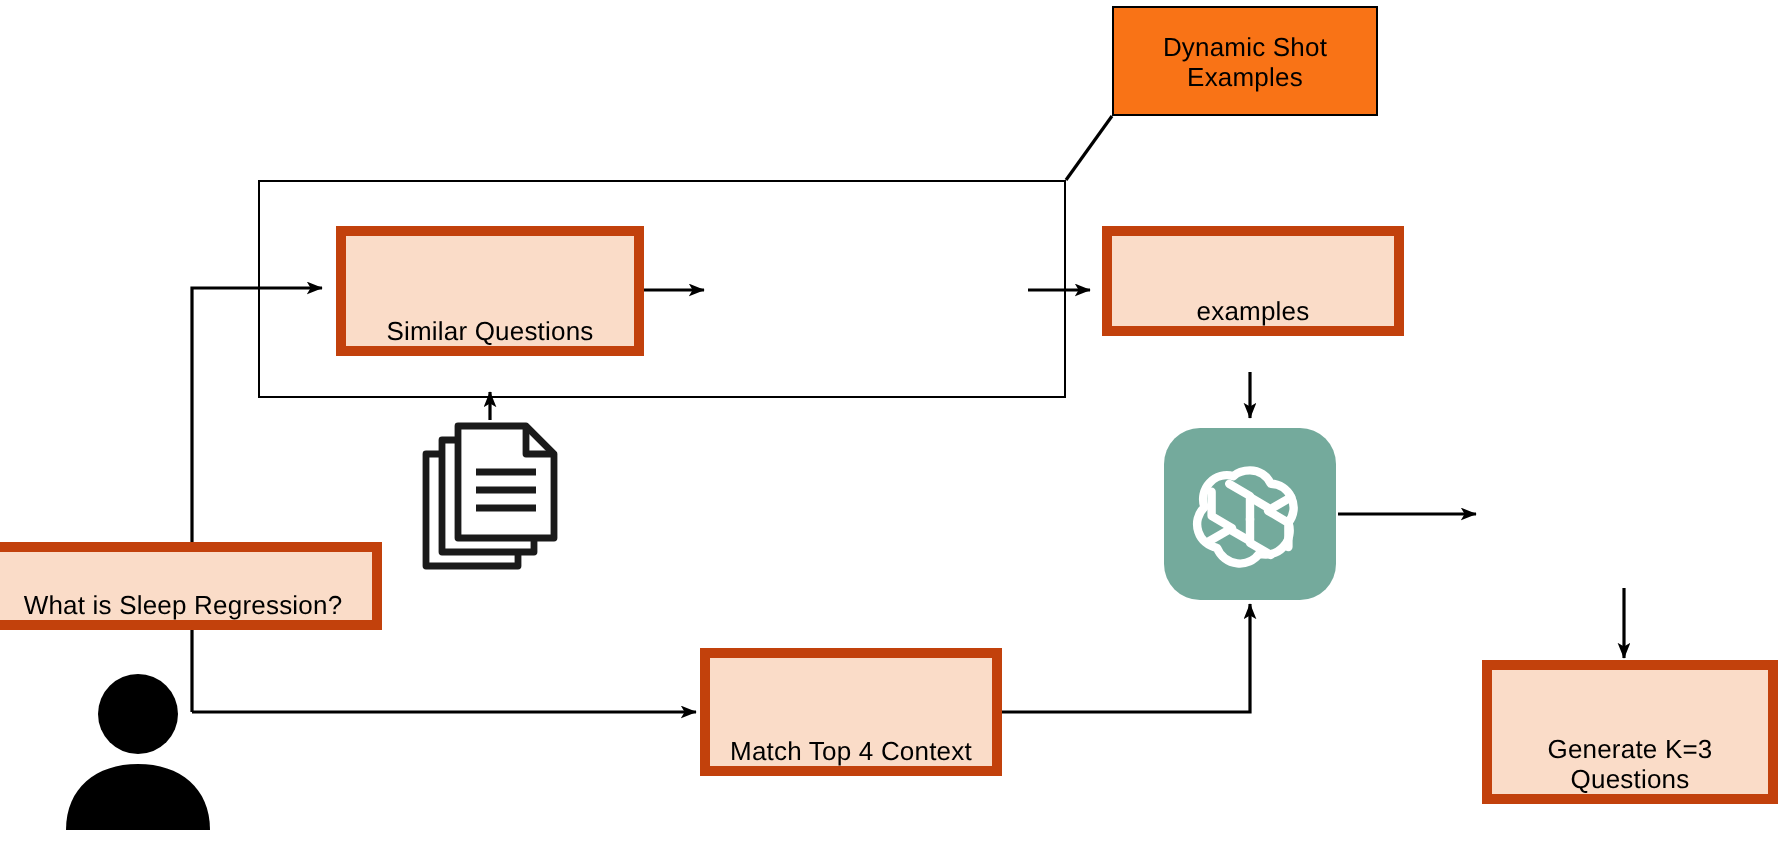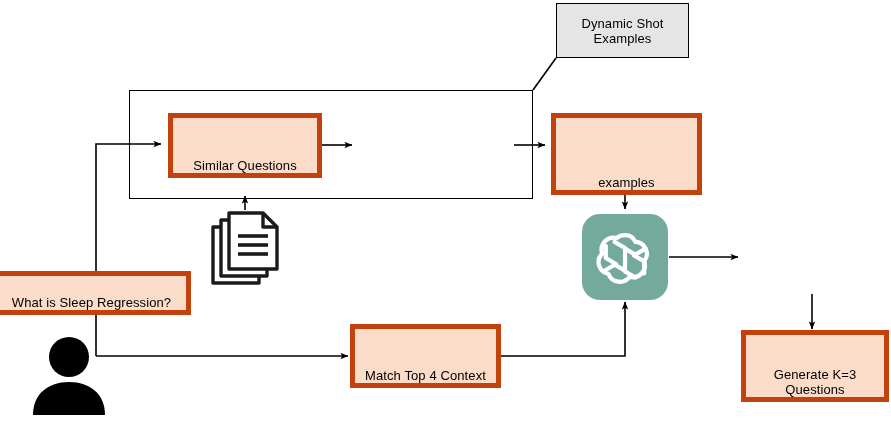--- a/index.html
+++ b/index.html
@@ -36,21 +36,21 @@
     line-height: 15px;
     color: #000000;
     letter-spacing: 0.1px;
   }
   .node.peach {
     background: #fadcc8;
     border: 5px solid #c2410c;
     align-items: flex-end;
   }
   .node.plain {
-    background: #e5e5e5;
+    background: #f97316;
     border: 1px solid #000000;
   }
   .node span {
     display: block;
     padding: 0 6px;
   }
   .group-box {
     position: absolute;
     box-sizing: border-box;
     border: 1px solid #000000;
@@ -112,21 +112,21 @@
 
   <div class="node plain" style="left:556px; top:3px; width:133px; height:55px;">
     <span>Dynamic Shot Examples</span>
   </div>
 
   <div class="node peach" style="left:168px; top:113px; width:154px; height:65px;">
     <span>Similar Questions</span>
   </div>
 
 
-  <div class="node peach" style="left:551px; top:113px; width:151px; height:82px;">
+  <div class="node peach" style="left:551px; top:113px; width:151px; height:55px;">
     <span>examples</span>
   </div>
 
   <div class="node peach" style="left:-8px; top:271px; width:199px; height:44px;">
     <span>What is Sleep Regression?</span>
   </div>
 
   <div class="node peach" style="left:350px; top:324px; width:151px; height:64px;">
     <span>Match Top 4 Context</span>
   </div>

